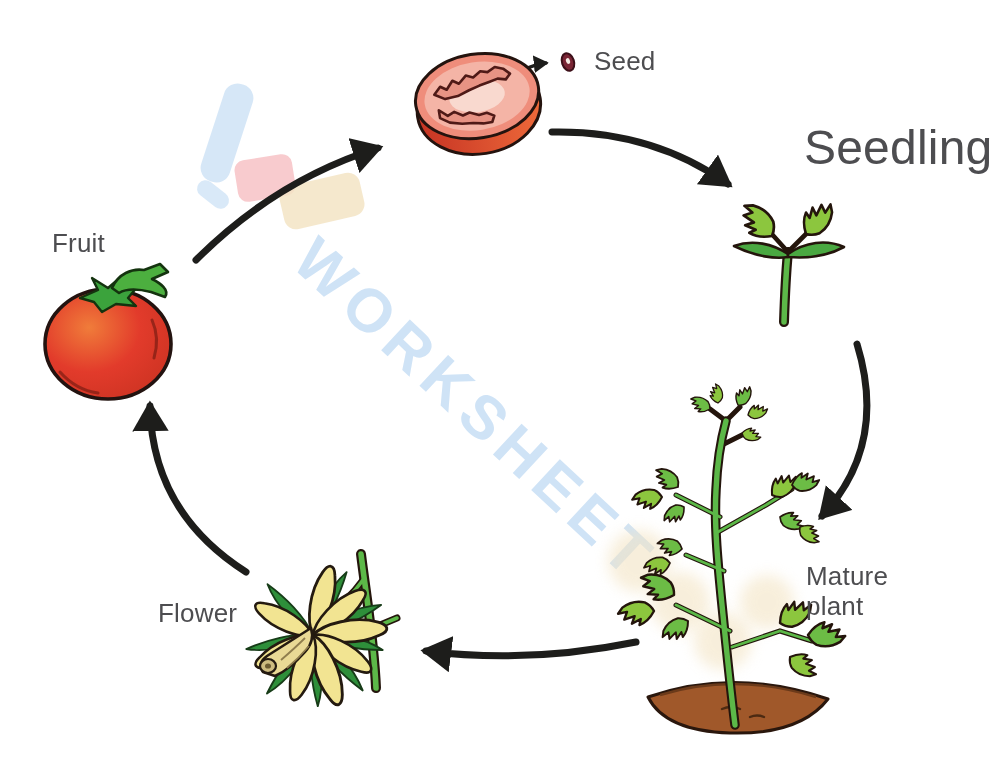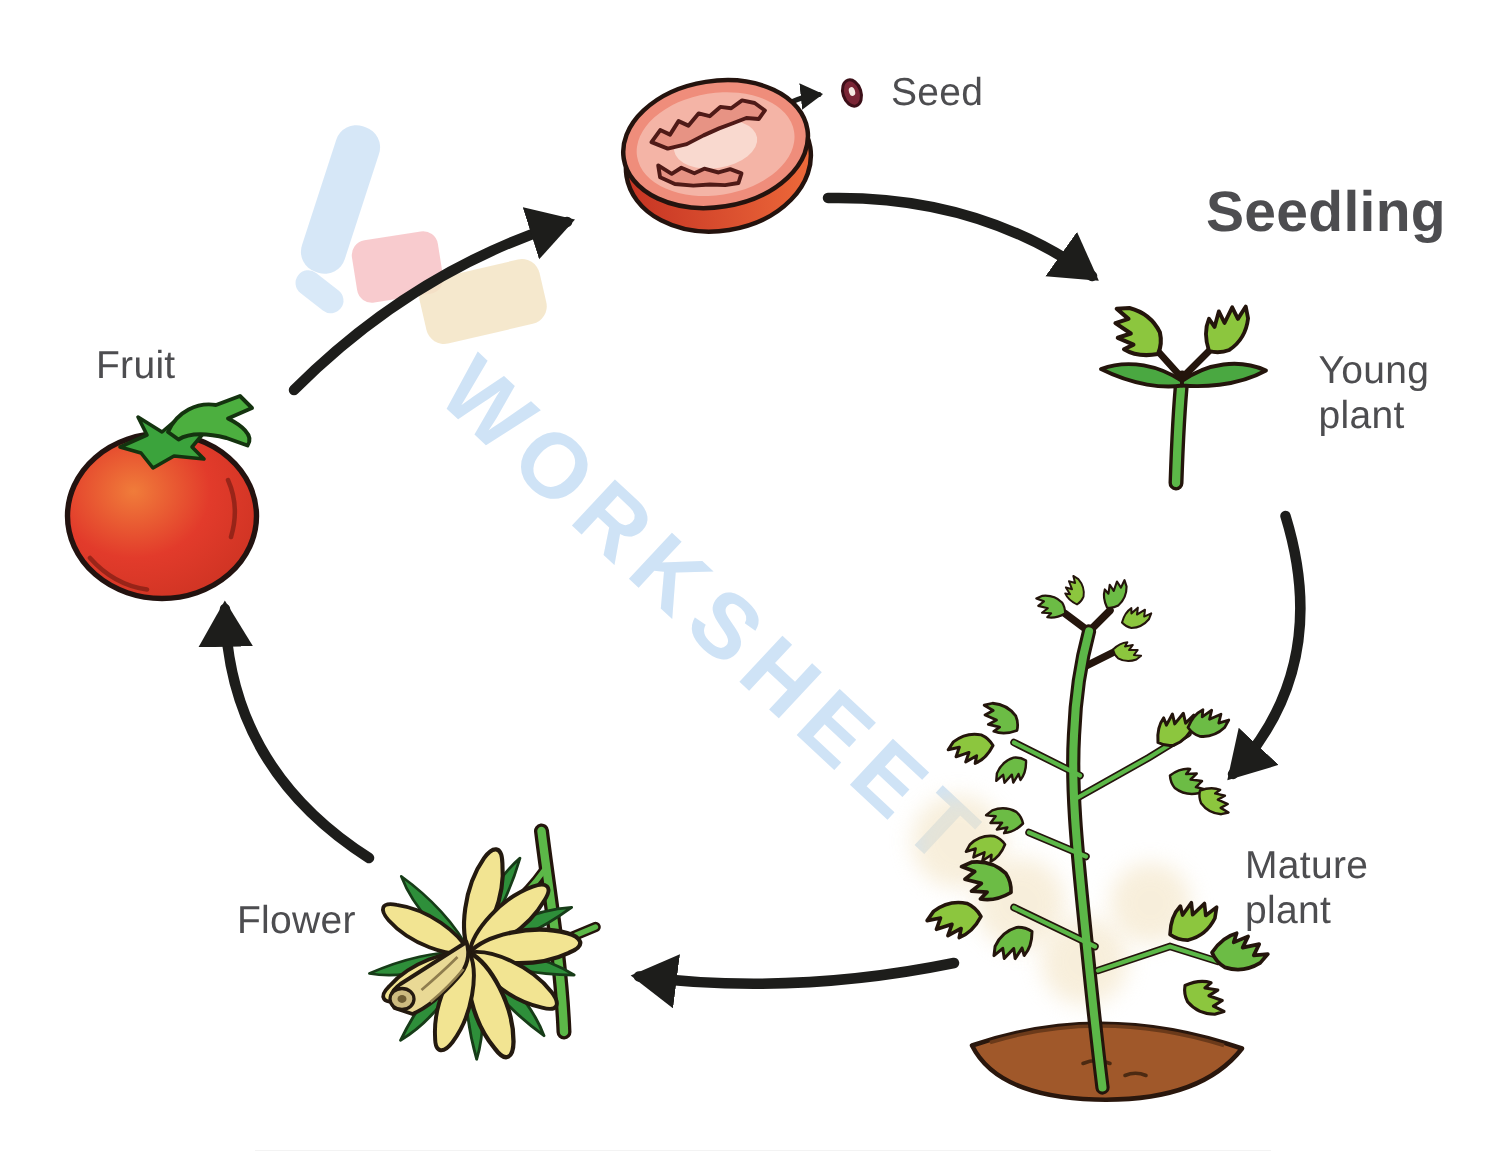--- a/index.html
+++ b/index.html
@@ -27,21 +27,21 @@
   }
   .abs{position:absolute;}
   .label{
     color:var(--label_text);
     font-size:26px;
     line-height:1.16;
     letter-spacing:.2px;
     z-index:6;
     font-weight:500;
   }
-  .label.big{font-size:38px;font-weight:bold;}
+  .label.big{font-size:48px;}
   
   .wm-shape{position:absolute;z-index:1;border-radius:14px;}
   .wm-blue-main{left:212px;top:82px;width:30px;height:102px;background:var(--watermark_blue);transform:rotate(18deg);opacity:.85;}
   .wm-blue-small{left:195px;top:186px;width:36px;height:17px;border-radius:9px;background:var(--watermark_blue);transform:rotate(38deg);opacity:.8;}
   .wm-pink{left:236px;top:157px;width:58px;height:42px;border-radius:10px;background:var(--logo_pink);transform:rotate(-9deg);opacity:.75;}
   .wm-tan{left:281px;top:179px;width:82px;height:44px;border-radius:12px;background:var(--watermark_tan);transform:rotate(-13deg);opacity:.85;}
   .wm-text{
     position:absolute;left:328px;top:224px;z-index:1;
     font-size:61px;font-weight:600;letter-spacing:8px;
     color:var(--watermark_blue);
@@ -210,18 +210,17 @@
       </radialGradient>
     </defs>
     <ellipse cx="68" cy="82" rx="63" ry="55" fill="url(#fruitGrad)" stroke="#231310" stroke-width="3.6"></ellipse>
     <path d="M20,110 Q36,128 58,131 M112,58 Q120,76 114,96" fill="none" stroke="#7c1d12" stroke-width="3" stroke-linecap="round" opacity="0.7"></path>
     <path d="M40,36 L58,28 L52,16 L68,26 L82,14 L82,28 L98,24 L88,36 L96,44 L76,42 L62,50 L54,40 Z" fill="#3ba33c" stroke="#14330f" stroke-width="2.4" stroke-linejoin="round"></path>
     <path d="M72,26 C78,12 92,6 104,8 L120,2 L128,10 L112,17 C120,21 130,28 125,35 L111,30 C99,27 87,26 79,31 Z" fill="#4caf3f" stroke="#14330f" stroke-width="2.6" stroke-linejoin="round"></path>
   </svg>
 
   <div class="abs label" style="left:594px;top:46px;">Seed</div>
   <div class="abs label big" style="left:804px;top:120px;">Seedling</div>
-  <div class="abs label" style="left:879px;top:231px;width:80px;">Young plant</div>
-  <div class="abs label" style="left:830px;top:561px;width:95px;">Mature plant</div>
+  <div class="abs label" style="left:806px;top:561px;width:95px;">Mature plant</div>
   <div class="abs label" style="left:158px;top:598px;">Flower</div>
-  <div class="abs label" style="left:64px;top:228px;">Fruit</div>
+  <div class="abs label" style="left:52px;top:228px;">Fruit</div>
 
 </div>
 
 </body></html>

